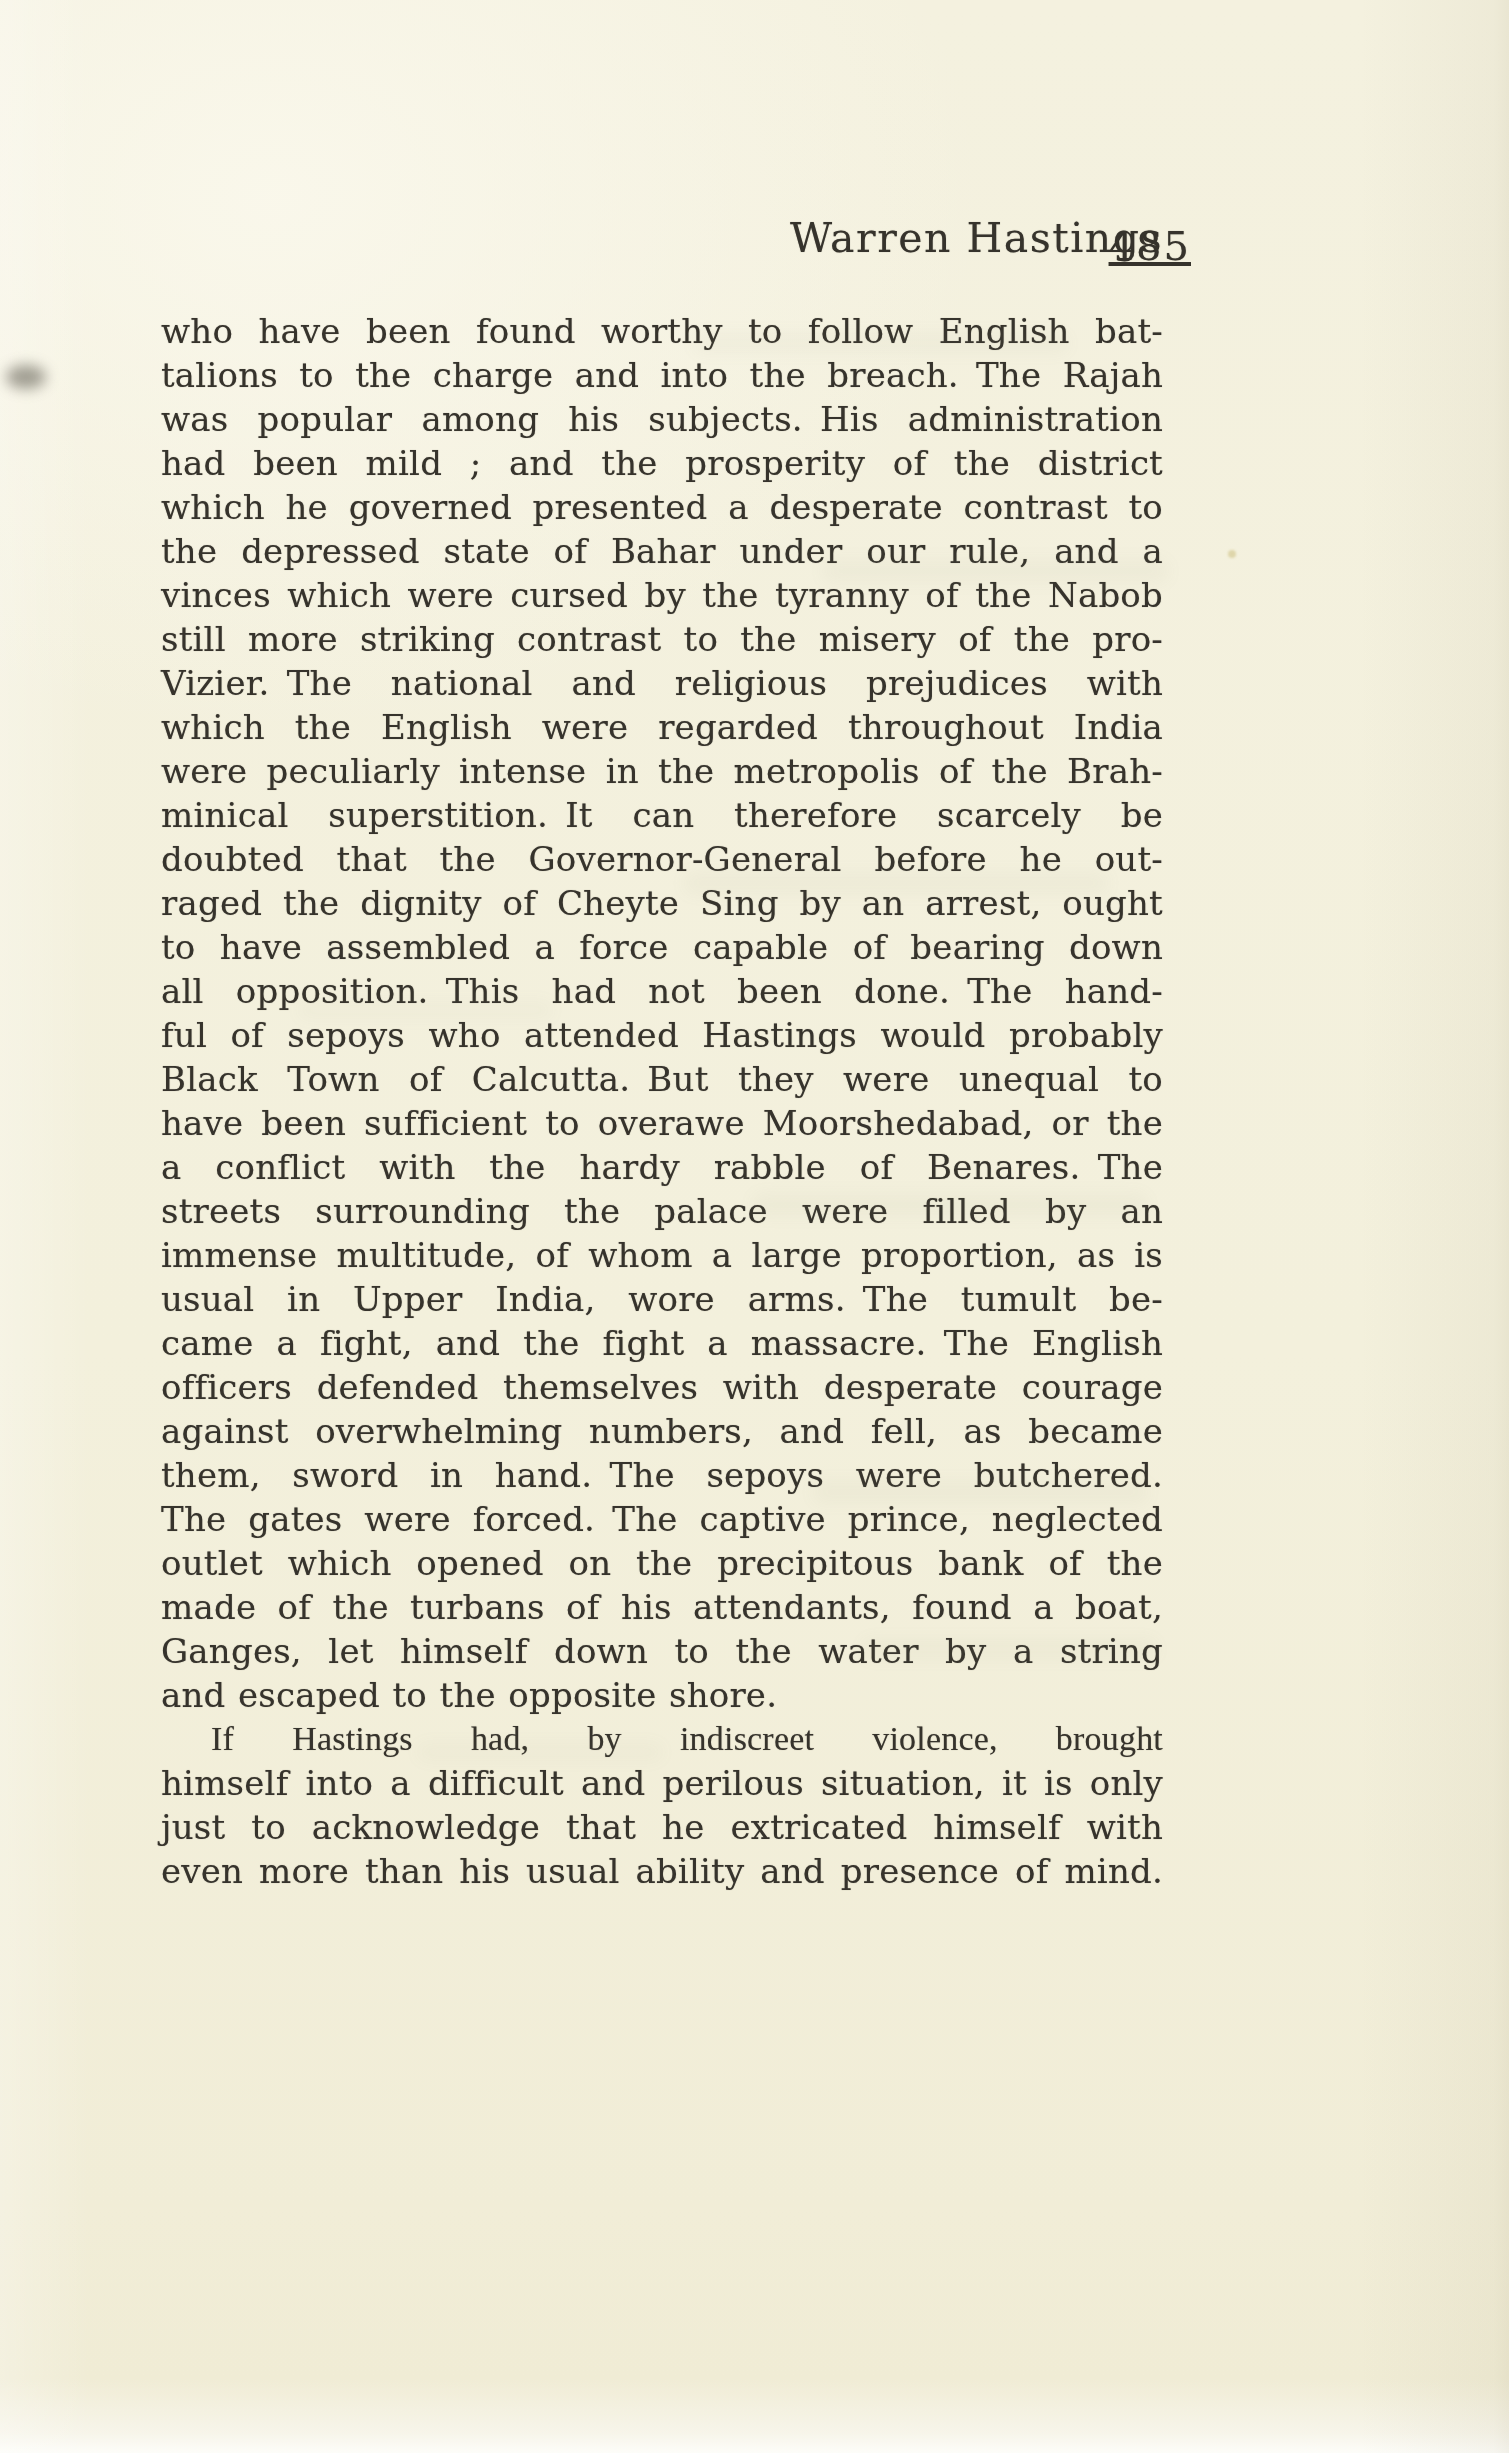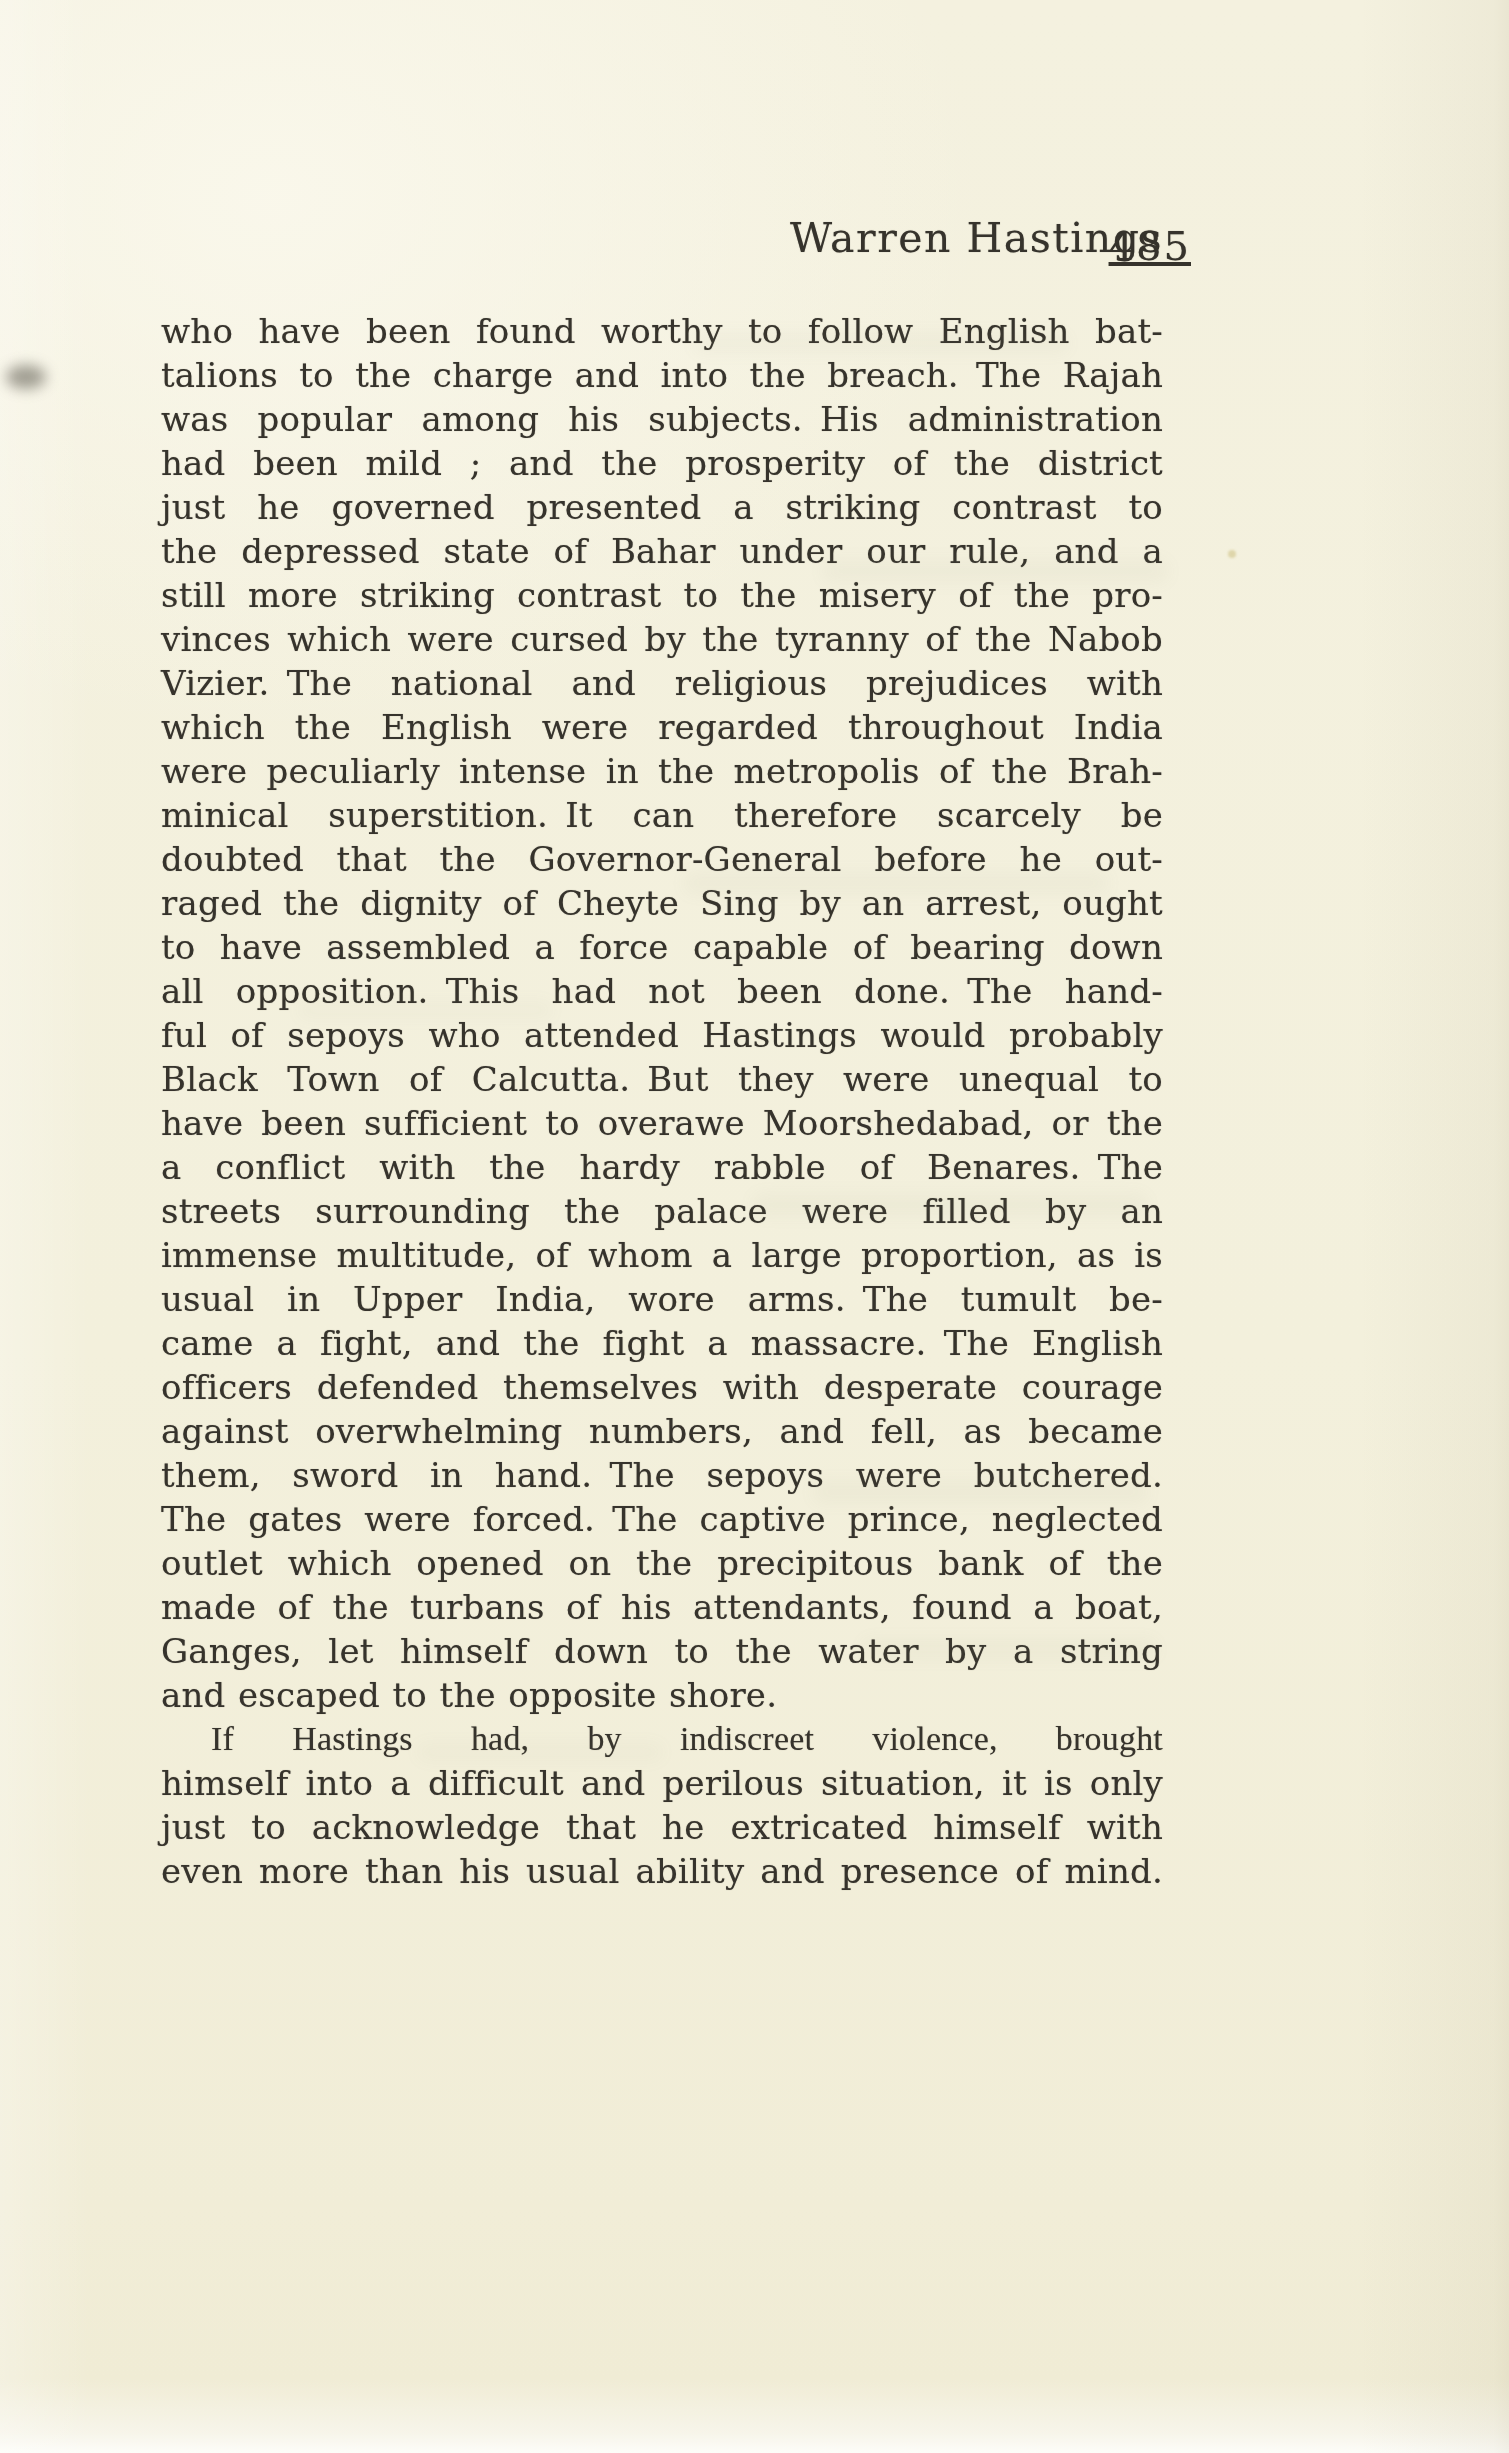--- a/index.html
+++ b/index.html
@@ -77,24 +77,24 @@
   <div class="header">
     <div class="title">Warren Hastings</div>
     <div class="pagenum">485</div>
   </div>
 
   <div class="text-column">
       <div class="line">who have been found worthy to follow English bat-</div>
       <div class="line">talions to the charge and into the breach. The Rajah</div>
       <div class="line">was popular among his subjects. His administration</div>
       <div class="line">had been mild ; and the prosperity of the district</div>
-      <div class="line">just he governed presented a striking contrast to</div>
+      <div class="line">which he governed presented a desperate contrast to</div>
       <div class="line">the depressed state of Bahar under our rule, and a</div>
+      <div class="line">vinces which were cursed by the tyranny of the Nabob</div>
       <div class="line">still more striking contrast to the misery of the pro-</div>
-      <div class="line">vinces which were cursed by the tyranny of the Nabob</div>
       <div class="line">Vizier. The national and religious prejudices with</div>
       <div class="line">which the English were regarded throughout India</div>
       <div class="line">were peculiarly intense in the metropolis of the Brah-</div>
       <div class="line">minical superstition. It can therefore scarcely be</div>
       <div class="line">doubted that the Governor-General before he out-</div>
       <div class="line">raged the dignity of Cheyte Sing by an arrest, ought</div>
       <div class="line">to have assembled a force capable of bearing down</div>
       <div class="line">all opposition. This had not been done. The hand-</div>
       <div class="line">ful of sepoys who attended Hastings would probably</div>
       <div class="line">Black Town of Calcutta. But they were unequal to</div>

